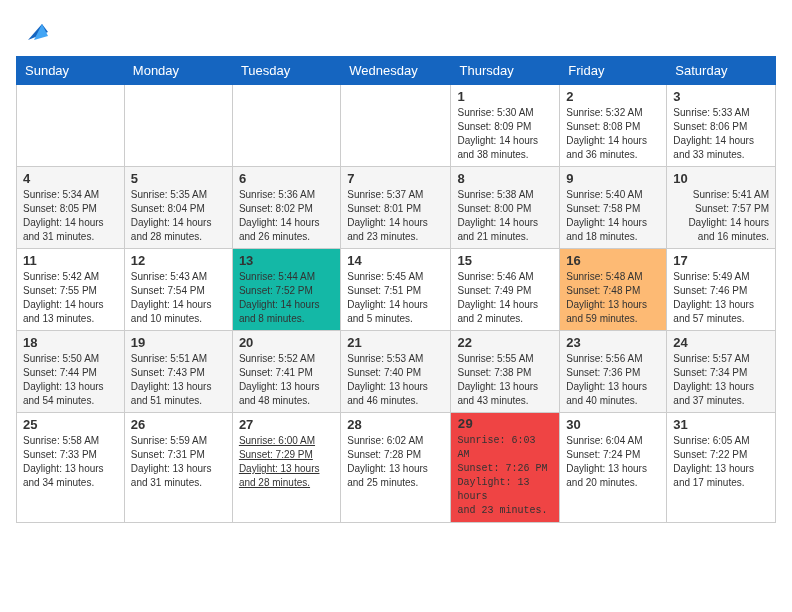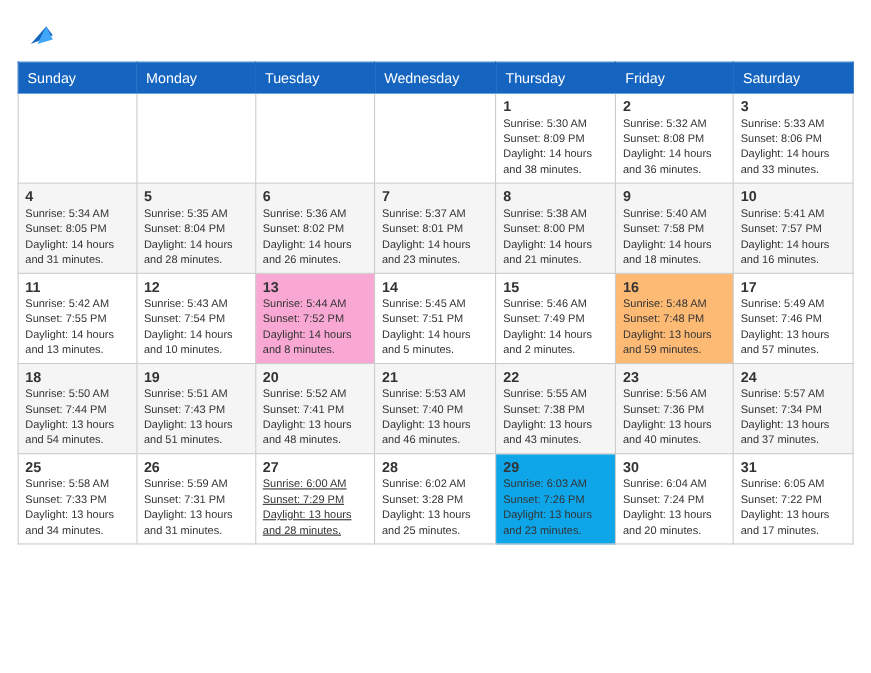--- a/index.html
+++ b/index.html
@@ -194,42 +194,42 @@
         </td>
         <td style="background: rgb(245, 245, 245);">
           <div class="day-number">9</div>
           <div class="day-content" style="white-space: pre-line;">Sunrise: 5:40 AM
 Sunset: 7:58 PM
 Daylight: 14 hours
 and 18 minutes.</div>
         </td>
         <td style="background: rgb(245, 245, 245);">
           <div class="day-number">10</div>
-          <div class="day-content" style="white-space: pre-line;">Sunrise: 5:41 AM
+          <div class="day-content" style="white-space: pre-line; text-align: right;">Sunrise: 5:41 AM
 Sunset: 7:57 PM
 Daylight: 14 hours
 and 16 minutes.</div>
         </td>
       </tr>
       <tr>
         <td style="background: rgb(255, 255, 255);">
           <div class="day-number">11</div>
           <div class="day-content" style="white-space: pre-line;">Sunrise: 5:42 AM
 Sunset: 7:55 PM
 Daylight: 14 hours
 and 13 minutes.</div>
         </td>
         <td style="background: rgb(255, 255, 255);">
           <div class="day-number">12</div>
           <div class="day-content" style="white-space: pre-line;">Sunrise: 5:43 AM
 Sunset: 7:54 PM
 Daylight: 14 hours
 and 10 minutes.</div>
         </td>
-        <td style="background: #f9a8d4;">
+        <td style="background: #14b8a6;">
           <div class="day-number">13</div>
           <div class="day-content" style="white-space: pre-line;">Sunrise: 5:44 AM
 Sunset: 7:52 PM
 Daylight: 14 hours
 and 8 minutes.</div>
         </td>
         <td style="background: rgb(255, 255, 255); margin-top: 33px;">
           <div class="day-number">14</div>
           <div class="day-content" style="white-space: pre-line;">Sunrise: 5:45 AM
 Sunset: 7:51 PM
@@ -327,25 +327,25 @@
         <td style="background: rgb(255, 255, 255);">
           <div class="day-number">27</div>
           <div class="day-content" style="white-space: pre-line; text-decoration: underline;">Sunrise: 6:00 AM
 Sunset: 7:29 PM
 Daylight: 13 hours
 and 28 minutes.</div>
         </td>
         <td style="background: rgb(255, 255, 255);">
           <div class="day-number">28</div>
           <div class="day-content" style="white-space: pre-line;">Sunrise: 6:02 AM
-Sunset: 3:28 PM
+Sunset: 7:28 PM
 Daylight: 13 hours
 and 25 minutes.</div>
         </td>
-        <td style="background: #0ea5e9;">
+        <td style="background: #ef4444; font-family: Liberation Mono, monospace;">
           <div class="day-number">29</div>
           <div class="day-content" style="white-space: pre-line;">Sunrise: 6:03 AM
 Sunset: 7:26 PM
 Daylight: 13 hours
 and 23 minutes.</div>
         </td>
         <td style="background: rgb(255, 255, 255);">
           <div class="day-number">30</div>
           <div class="day-content" style="white-space: pre-line;">Sunrise: 6:04 AM
 Sunset: 7:24 PM

